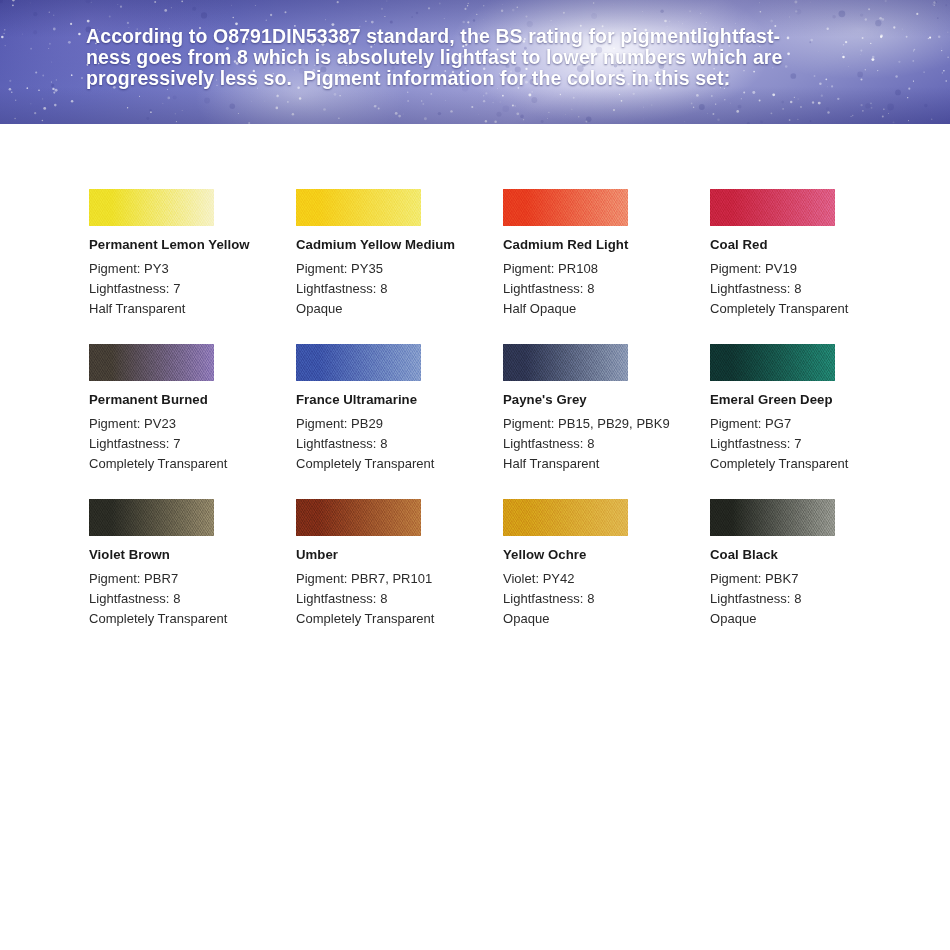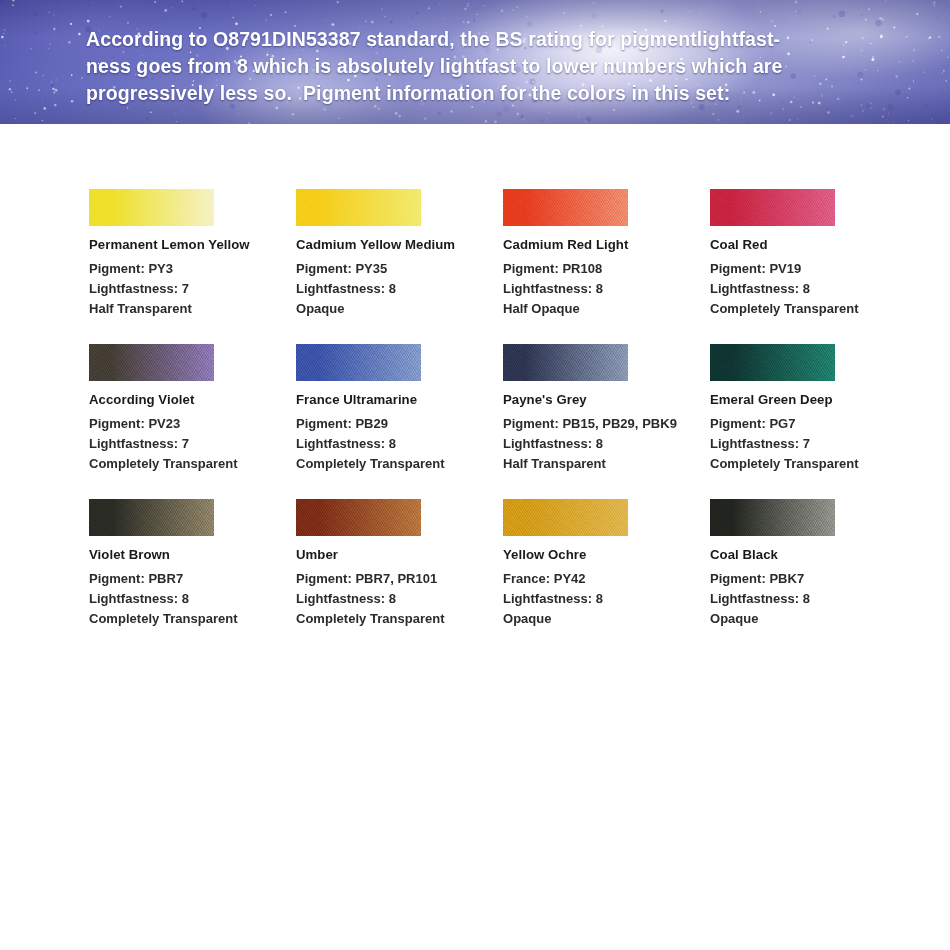--- a/index.html
+++ b/index.html
@@ -47,21 +47,21 @@
   }
 
   .banner-text {
     position: absolute;
     left: 86px;
     top: 26px;
     width: 800px;
     color: #ffffff;
     font-size: 19.5px;
     font-weight: bold;
-    line-height: 27px;
+    line-height: 21px;
     letter-spacing: 0.1px;
     text-shadow: 0 1px 2px rgba(30,30,90,0.55);
     white-space: pre-wrap;
   }
 
   
   .grid {
     position: absolute;
     left: 89px;
     top: 189px;
@@ -94,21 +94,21 @@
     margin-top: 11px;
     font-size: 13.2px;
     font-weight: bold;
     color: #1a1a1a;
     letter-spacing: 0.05px;
   }
   .line {
     margin-top: 5px;
     font-size: 13px;
     color: #2b2b2b;
-    font-weight: bold;
+    font-weight: normal;
     letter-spacing: 0.02px;
   }
   .line.first { margin-top: 9px; }
 </style>
 </head>
 <body>
 
 <div id="page">
 
   <div class="banner">
@@ -657,21 +657,21 @@
           <div class="line first">Pigment: PV19</div>
           <div class="line">Lightfastness: 8</div>
           <div class="line">Completely Transparent</div>
         </div>
       </div>
     <div class="row">
         <div class="cell">
           <div class="swatch" style="background: linear-gradient(to right, rgb(67, 60, 51) 0%, rgb(67, 60, 51) 18%, rgb(140, 119, 182) 100%);">
             <div class="grain" style="background: repeating-linear-gradient(57deg, rgba(255, 255, 255, 0.22) 0px, rgba(255, 255, 255, 0.22) 1px, rgba(0, 0, 0, 0.16) 1px, rgba(0, 0, 0, 0.16) 2px), repeating-linear-gradient(123deg, rgba(255, 255, 255, 0.14) 0px, rgba(255, 255, 255, 0.14) 1px, rgba(0, 0, 0, 0.12) 1px, rgba(0, 0, 0, 0.12) 2px);"></div>
           </div>
-          <div class="name">According Violet</div>
+          <div class="name">Permanent Burned</div>
           <div class="line first">Pigment: PV23</div>
           <div class="line">Lightfastness: 7</div>
           <div class="line">Completely Transparent</div>
         </div>
         <div class="cell">
           <div class="swatch" style="background: linear-gradient(to right, rgb(58, 81, 167) 0%, rgb(58, 81, 167) 18%, rgb(129, 153, 202) 100%);">
             <div class="grain" style="background: repeating-linear-gradient(57deg, rgba(255, 255, 255, 0.22) 0px, rgba(255, 255, 255, 0.22) 1px, rgba(0, 0, 0, 0.16) 1px, rgba(0, 0, 0, 0.16) 2px), repeating-linear-gradient(123deg, rgba(255, 255, 255, 0.14) 0px, rgba(255, 255, 255, 0.14) 1px, rgba(0, 0, 0, 0.12) 1px, rgba(0, 0, 0, 0.12) 2px);"></div>
           </div>
           <div class="name">France Ultramarine</div>
           <div class="line first">Pigment: PB29</div>
@@ -714,21 +714,21 @@
           <div class="name">Umber</div>
           <div class="line first">Pigment: PBR7, PR101</div>
           <div class="line">Lightfastness: 8</div>
           <div class="line">Completely Transparent</div>
         </div>
         <div class="cell">
           <div class="swatch" style="background: linear-gradient(to right, rgb(210, 154, 22) 0%, rgb(210, 154, 22) 18%, rgb(223, 180, 76) 100%);">
             <div class="grain" style="background: repeating-linear-gradient(57deg, rgba(255, 255, 255, 0.22) 0px, rgba(255, 255, 255, 0.22) 1px, rgba(0, 0, 0, 0.16) 1px, rgba(0, 0, 0, 0.16) 2px), repeating-linear-gradient(123deg, rgba(255, 255, 255, 0.14) 0px, rgba(255, 255, 255, 0.14) 1px, rgba(0, 0, 0, 0.12) 1px, rgba(0, 0, 0, 0.12) 2px);"></div>
           </div>
           <div class="name">Yellow Ochre</div>
-          <div class="line first">France: PY42</div>
+          <div class="line first">Violet: PY42</div>
           <div class="line">Lightfastness: 8</div>
           <div class="line">Opaque</div>
         </div>
         <div class="cell">
           <div class="swatch" style="background: linear-gradient(to right, rgb(33, 36, 30) 0%, rgb(33, 36, 30) 18%, rgb(145, 147, 139) 100%);">
             <div class="grain" style="background: repeating-linear-gradient(57deg, rgba(255, 255, 255, 0.22) 0px, rgba(255, 255, 255, 0.22) 1px, rgba(0, 0, 0, 0.16) 1px, rgba(0, 0, 0, 0.16) 2px), repeating-linear-gradient(123deg, rgba(255, 255, 255, 0.14) 0px, rgba(255, 255, 255, 0.14) 1px, rgba(0, 0, 0, 0.12) 1px, rgba(0, 0, 0, 0.12) 2px);"></div>
           </div>
           <div class="name">Coal Black</div>
           <div class="line first">Pigment: PBK7</div>
           <div class="line">Lightfastness: 8</div>

